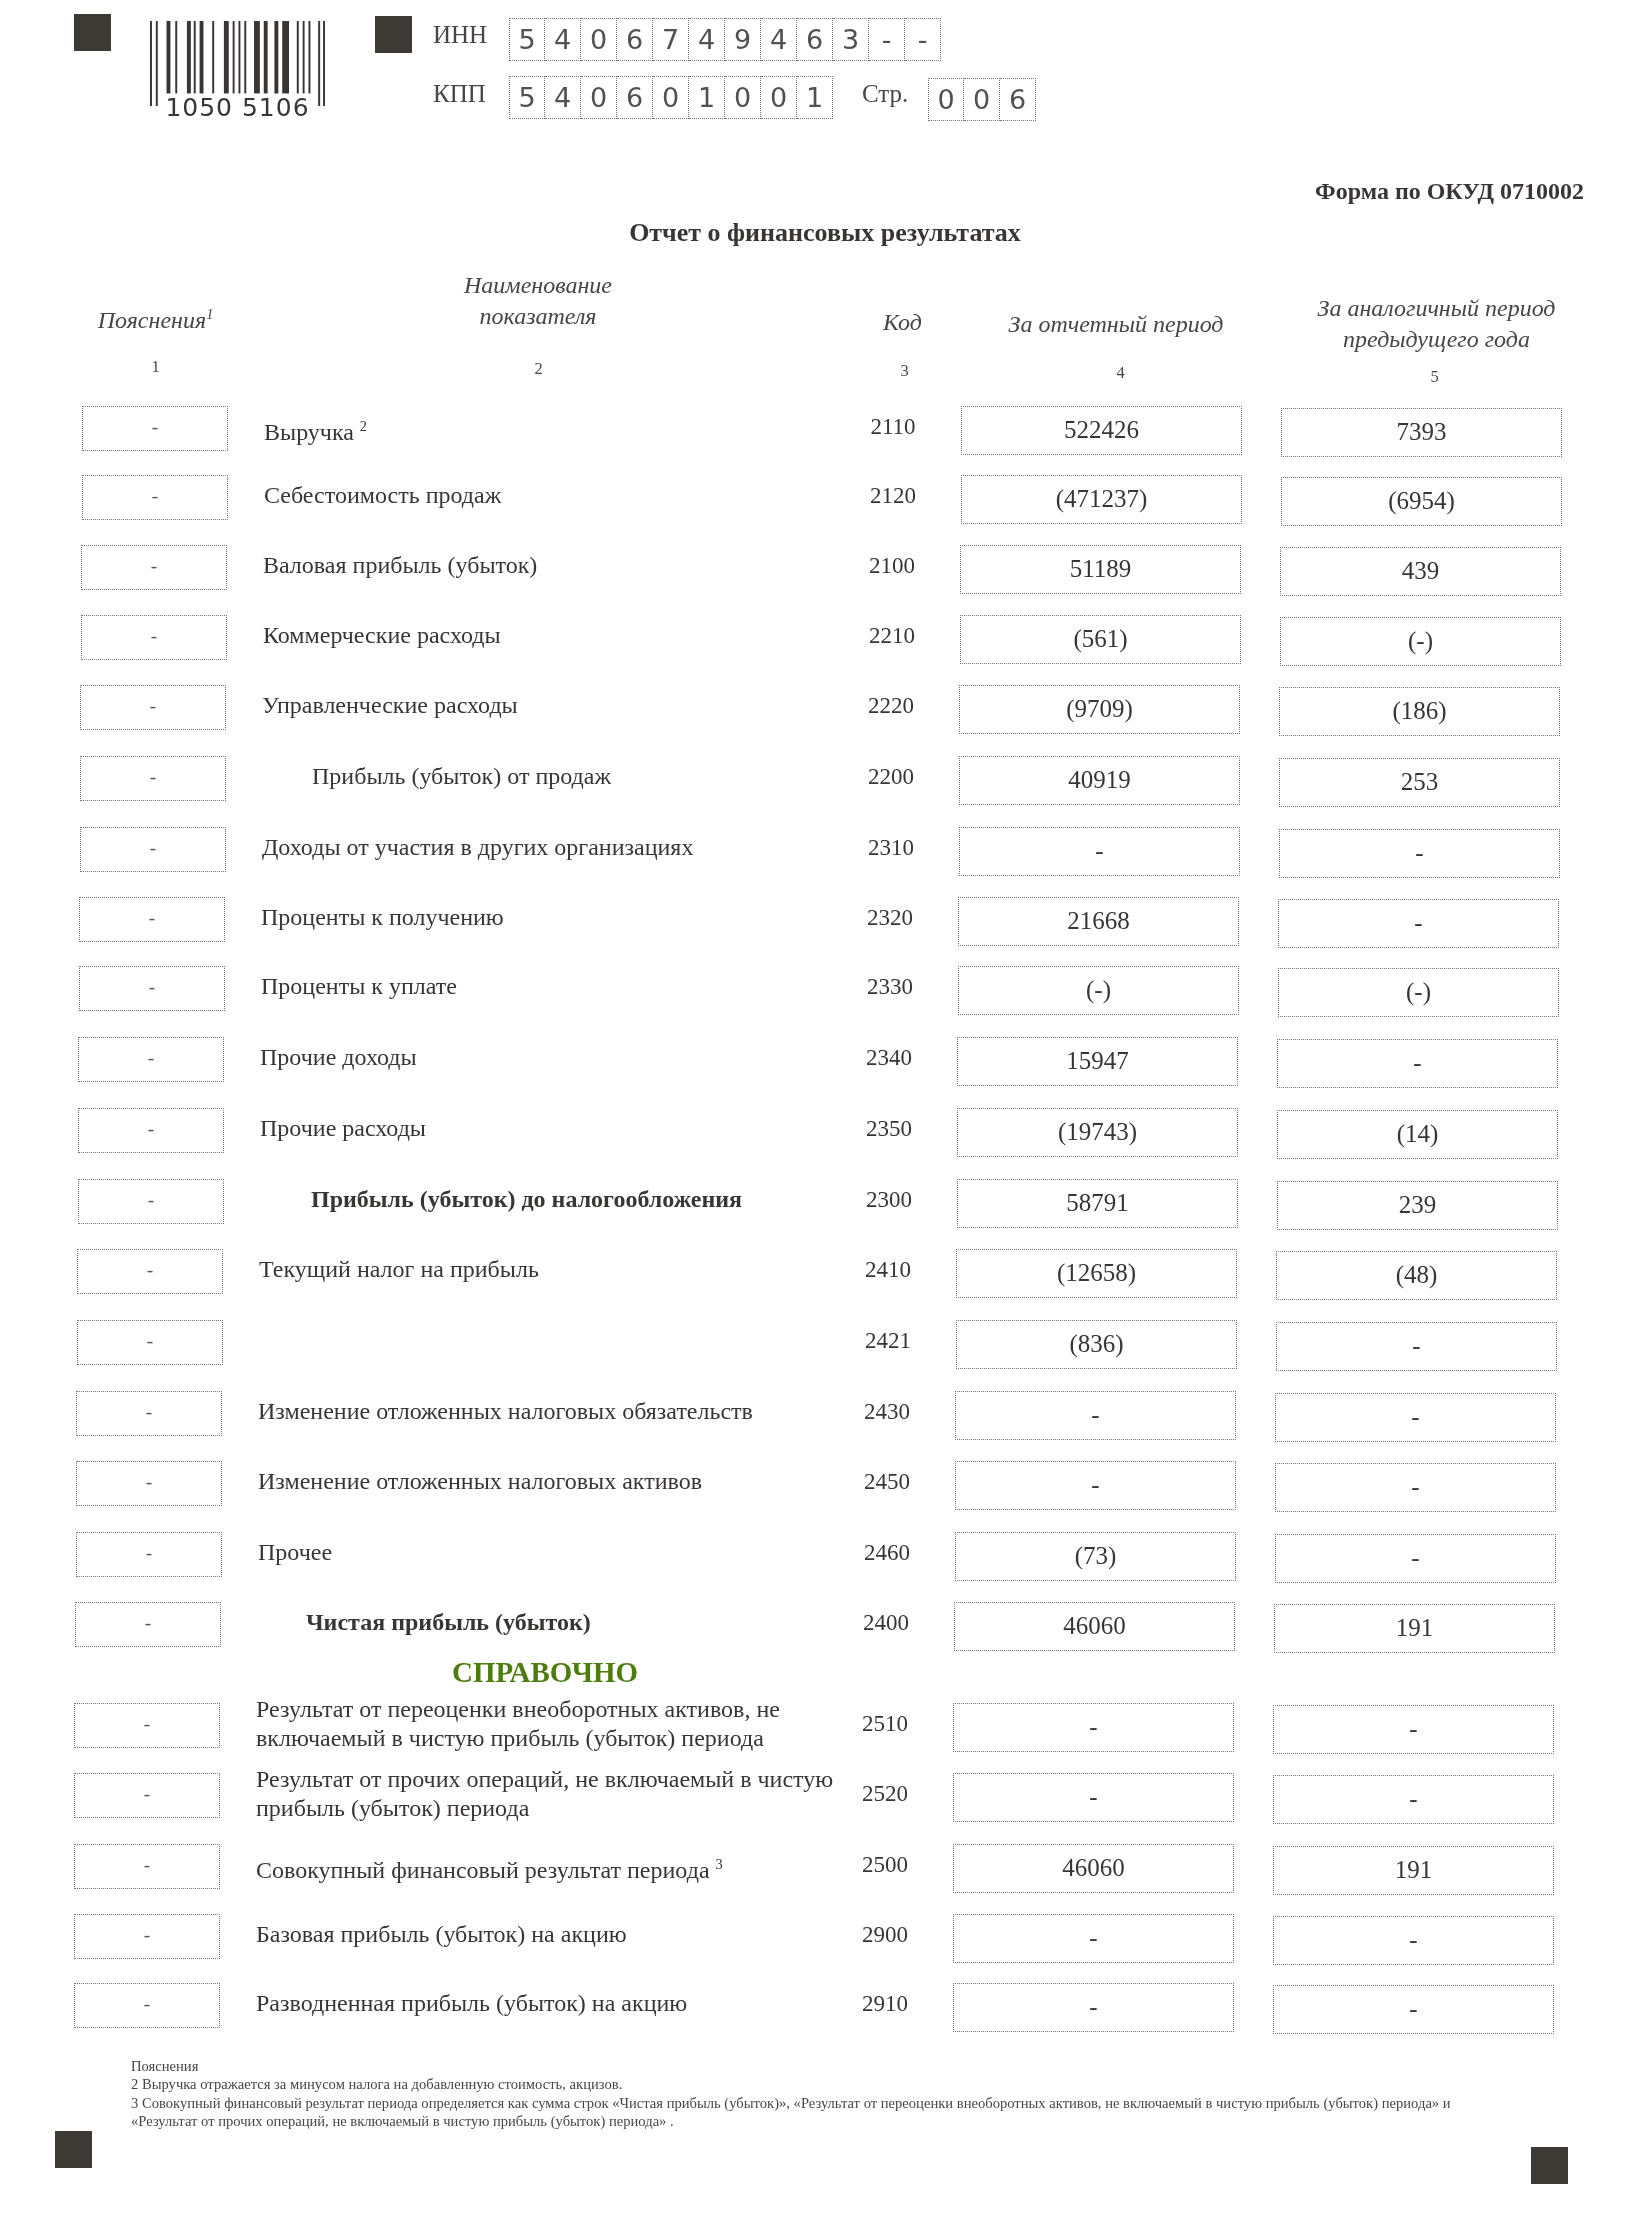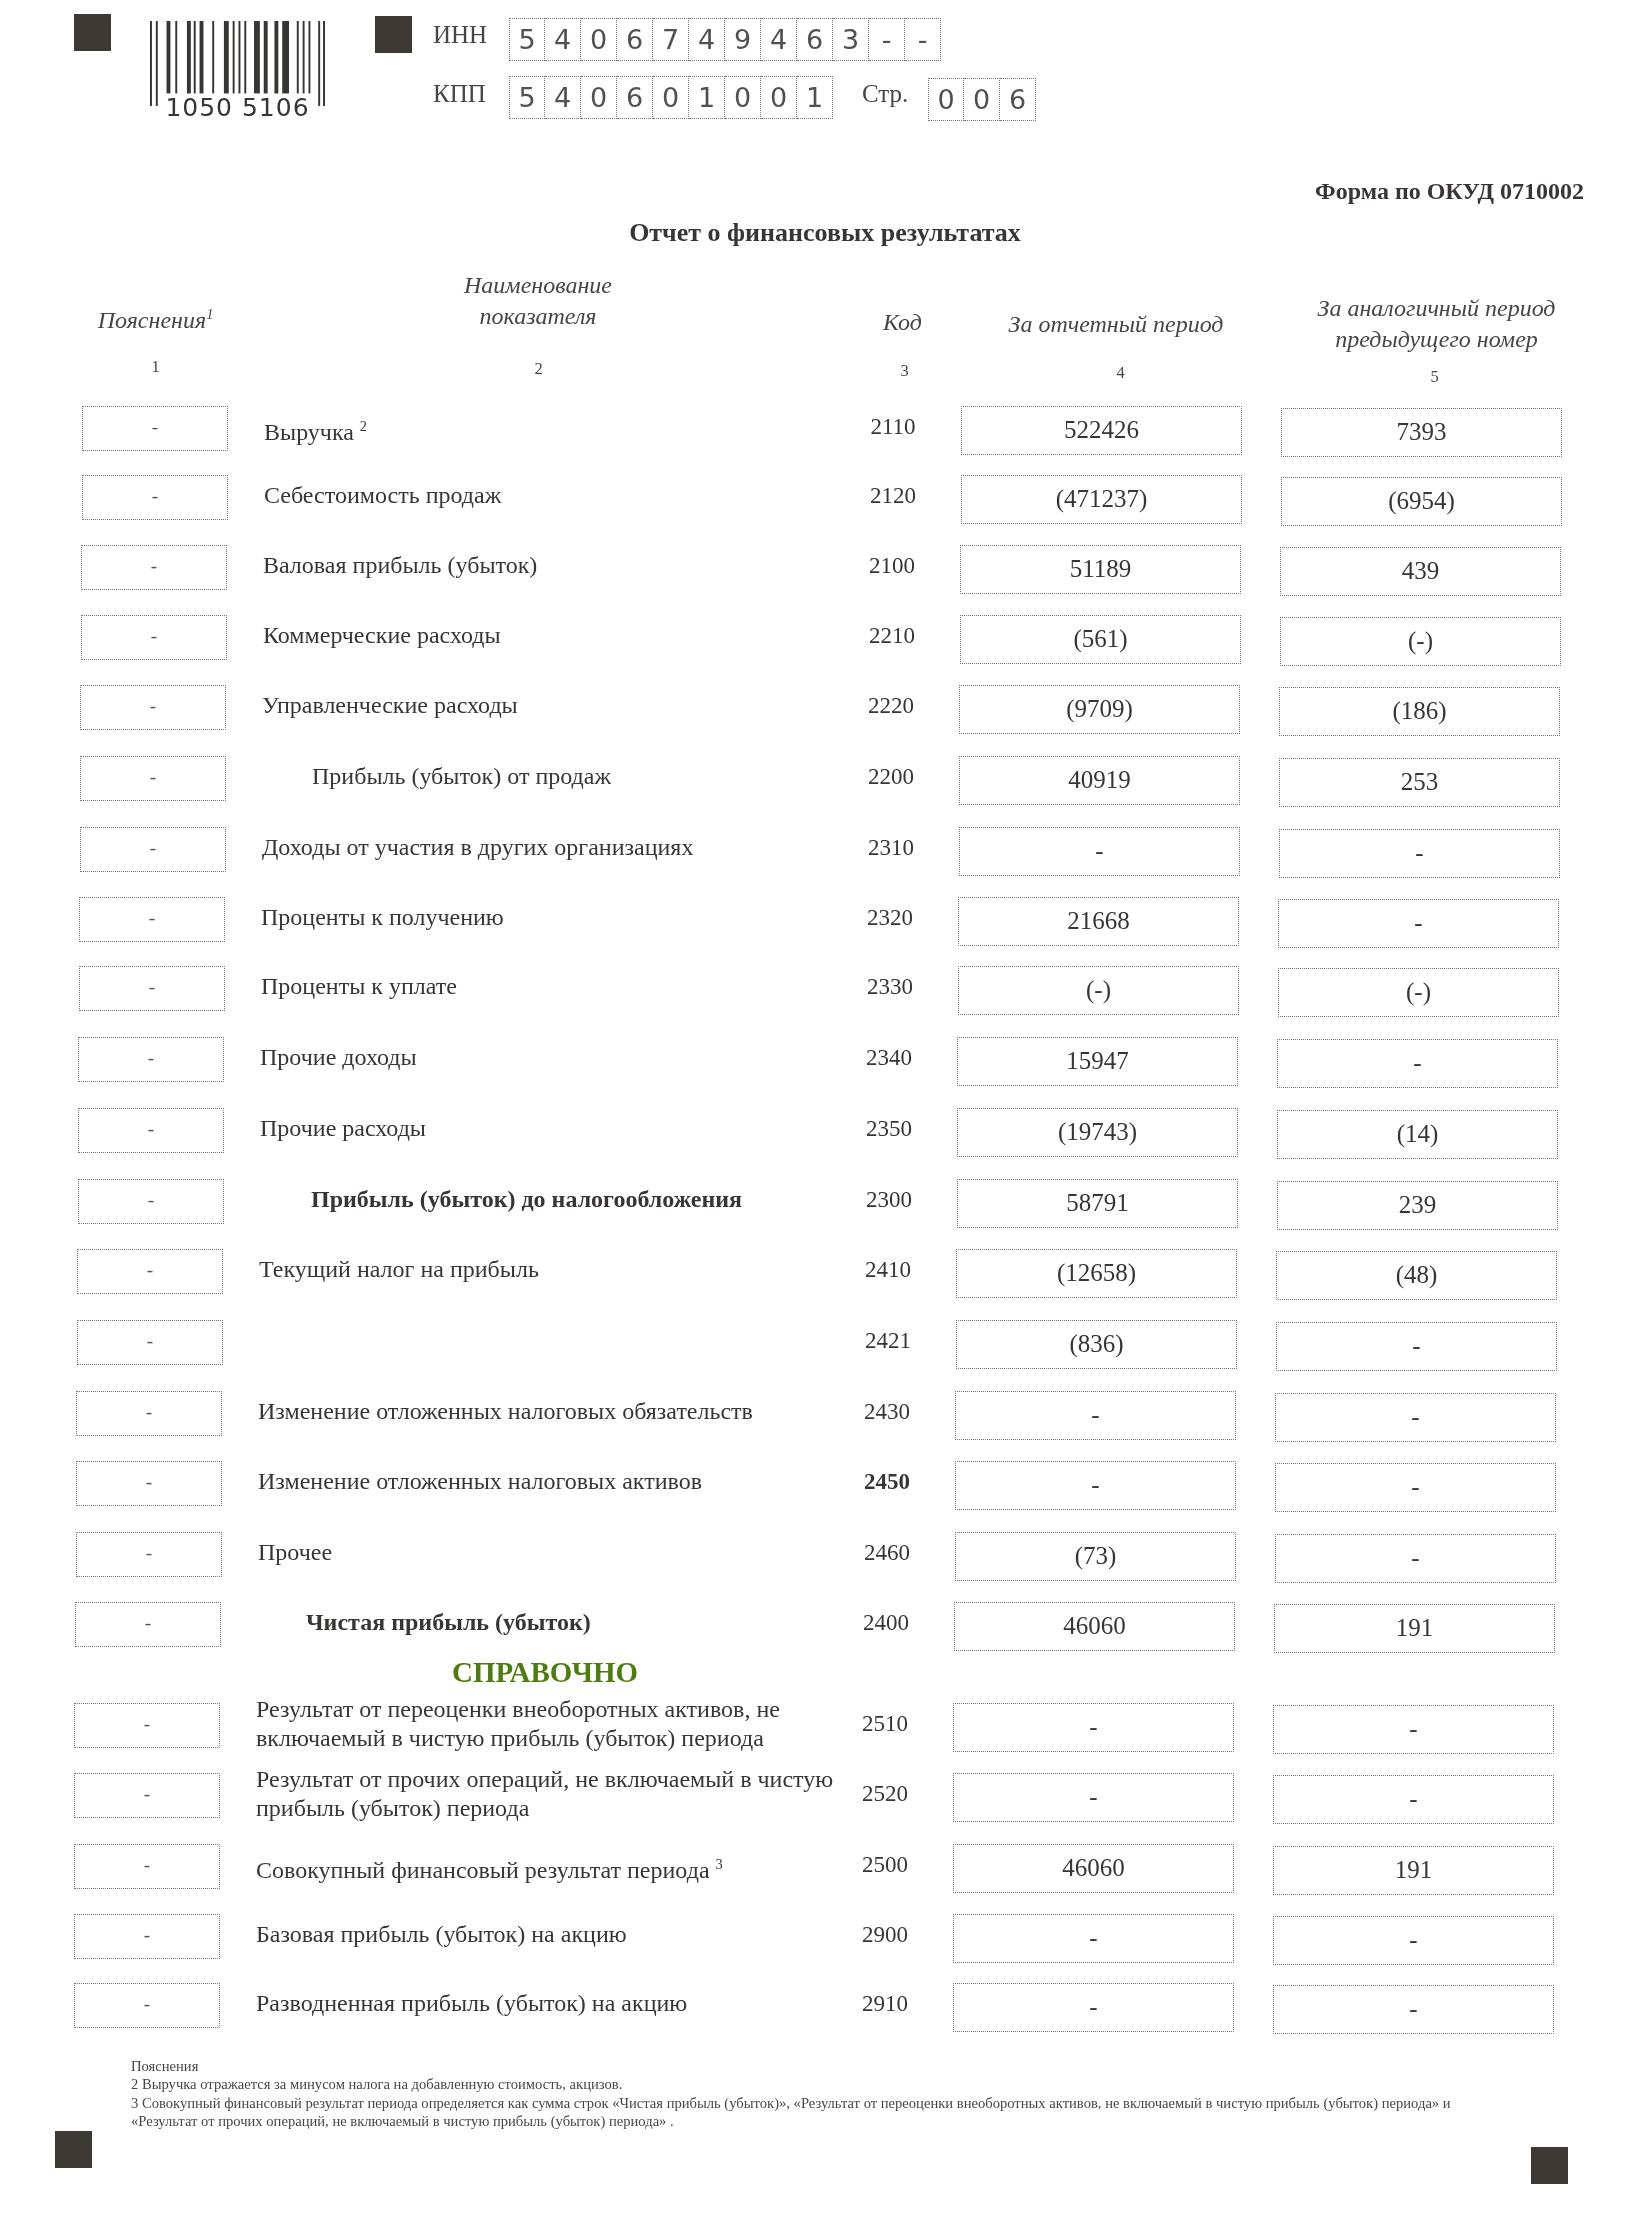--- a/index.html
+++ b/index.html
@@ -109,21 +109,21 @@
   <span>Пояснения</span><sup>1</sup>
 </div>
 <div class="colhead" style="left:378px;top:270px;width:320px;">
   <div>Наименование</div>
   <div>показателя</div>
 </div>
 <div class="colhead" style="left:859px;top:307px;width:87px;">Код</div>
 <div class="colhead" style="left:980px;top:309px;width:272px;">За отчетный период</div>
 <div class="colhead" style="left:1281px;top:293px;width:311px;">
   <div>За аналогичный период</div>
-  <div>предыдущего номер</div>
+  <div>предыдущего года</div>
 </div>
 <div class="colnum" style="left:136px;top:357px;width:39px;">1</div>
 <div class="colnum" style="left:519px;top:359px;width:39px;">2</div>
 <div class="colnum" style="left:885px;top:361px;width:39px;">3</div>
 <div class="colnum" style="left:1101px;top:363px;width:39px;">4</div>
 <div class="colnum" style="left:1415px;top:367px;width:39px;">5</div>
 
 <div id="rows-container">
     <div class="row" style="top: 406px;">
       <div class="note-box" style="left: 82px; top: 0px;">-</div>
@@ -225,21 +225,21 @@
     <div class="row" style="top: 1391px;">
       <div class="note-box" style="left: 76px; top: 0px;">-</div>
       <div class="rlabel" style="left: 258px; top: 5.8px; width: 592px;"><span>Изменение отложенных налоговых обязательств</span></div>
       <div class="rcode" style="left: 848px; top: 7.8px;">2430</div>
       <div class="vbox cur" style="left: 955px; top: 0px;">-</div>
       <div class="vbox prev" style="left: 1275px; top: 1.9px;">-</div>
     </div>
     <div class="row" style="top: 1461px;">
       <div class="note-box" style="left: 76px; top: 0px;">-</div>
       <div class="rlabel" style="left: 258px; top: 5.8px; width: 592px;"><span>Изменение отложенных налоговых активов</span></div>
-      <div class="rcode" style="left: 848px; top: 7.8px; font-weight: bold;">2450</div>
+      <div class="rcode" style="left: 848px; top: 7.8px;">2450</div>
       <div class="vbox cur" style="left: 955px; top: 0px;">-</div>
       <div class="vbox prev" style="left: 1275px; top: 1.9px;">-</div>
     </div>
     <div class="row" style="top: 1532px;">
       <div class="note-box" style="left: 76px; top: 0px;">-</div>
       <div class="rlabel" style="left: 258px; top: 5.8px; width: 592px;"><span>Прочее</span></div>
       <div class="rcode" style="left: 848px; top: 7.8px;">2460</div>
       <div class="vbox cur" style="left: 955px; top: 0px;">(73)</div>
       <div class="vbox prev" style="left: 1275px; top: 1.9px;">-</div>
     </div>

